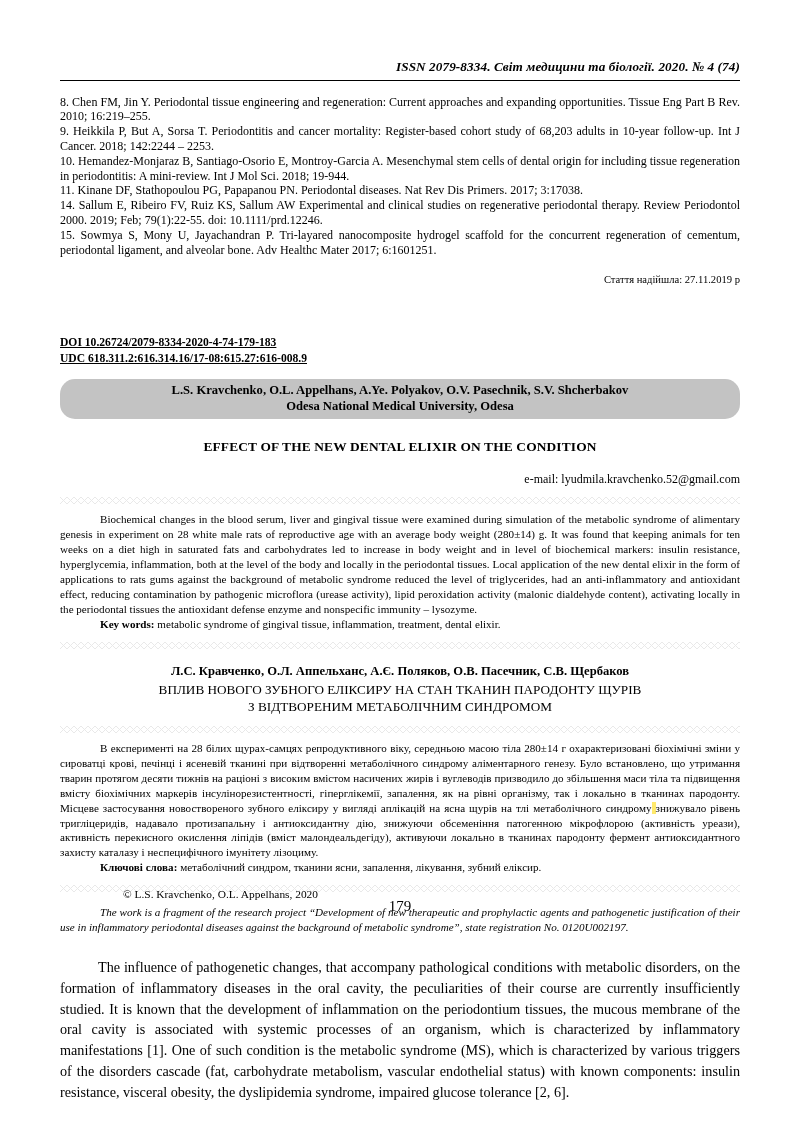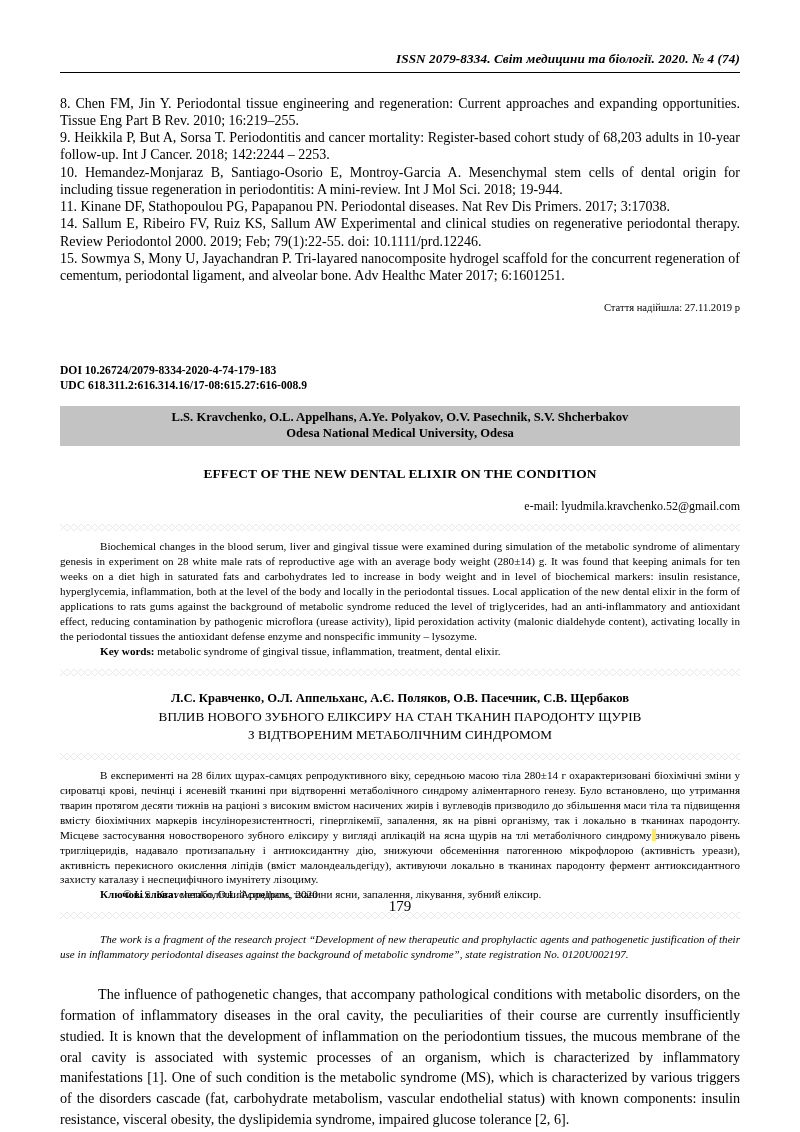--- a/index.html
+++ b/index.html
@@ -12,43 +12,43 @@
     height: 1132px;
     font-family: "Liberation Serif", "DejaVu Serif", serif;
     color: #000000;
     position: relative;
     overflow: hidden;
   }
   .page {
     width: 800px;
     height: 960px;
     box-sizing: border-box;
-    padding: 8px 60px;
+    padding: 16px 60px;
     position: relative;
   }
 
   
   .runhead {
     padding-top: 44px;
     text-align: right;
     font-style: italic;
     font-weight: bold;
     font-size: 13.2px;
     letter-spacing: .1px;
     line-height: 1.1;
   }
   .rule {
     border-bottom: 1.6px solid #000;
     margin-top: 5px;
   }
 
   
   .refs {
-    margin-top: 22px;
-    font-size: 14px;
+    margin-top: 14px;
+    font-size: 12px;
     line-height: 1.235;
     text-align: justify;
   }
   .refs p {
     margin: 0;
     text-indent: 0;
   }
 
   .received {
     margin-top: 17px;
@@ -56,31 +56,32 @@
     font-size: 10.6px;
   }
 
   
   .ids {
     margin-top: 50px;
     font-size: 11.6px;
     font-weight: bold;
     line-height: 1.3;
   }
-  .ids div { white-space: nowrap; }
+  .ids div { white-space: nowrap; text-decoration: underline; }
 
   
   .authorband {
     margin-top: 13px;
     background: #c3c3c3;
     text-align: center;
     font-weight: bold;
     font-size: 12.6px;
     line-height: 1.33;
     padding: 3px 4px 4px 4px;
+    border-radius: 15px;
   }
 
   
   .title {
     margin-top: 19px;
     text-align: center;
     font-weight: bold;
     font-size: 13.4px;
     line-height: 1.36;
     letter-spacing: .15px;

